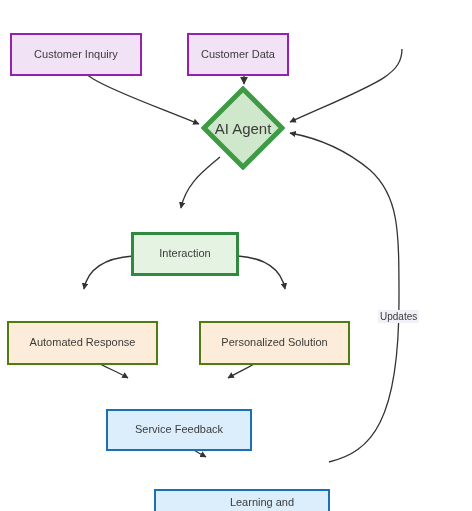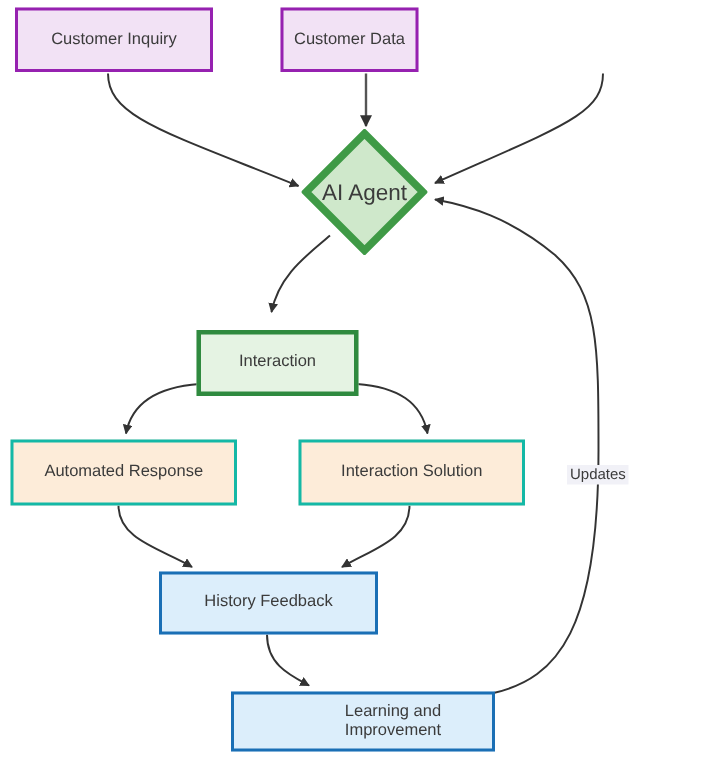--- a/index.html
+++ b/index.html
@@ -28,36 +28,37 @@
     position: absolute;
     box-sizing: border-box;
     display: flex;
     align-items: center;
     justify-content: center;
     text-align: center;
     font-size: 11px;
     color: #3b3b3b;
     line-height: 1.2;
     z-index: 2;
+    margin-top: 28px;
   }
   .node-label {
     display: block;
     padding: 0 4px;
   }
   .node.purple {
     background: #f2e2f5;
     border: 2px solid #9621b0;
   }
   .node.green {
     background: #e5f3e3;
     border: 3px solid #2f8a3f;
   }
   .node.orange {
     background: #fdecd9;
-    border: 2px solid #14b8a6;
+    border: 2px solid #4d7c0f;
   }
   .node.blue {
     background: #dceefb;
     border: 2px solid #1a6fb5;
   }
   .diamond-wrap {
     position: absolute;
     z-index: 2;
   }
   .diamond-shape {
@@ -119,46 +120,46 @@
 
     <path d="M 178 423 C 178 443, 193 450, 206 457" fill="none" stroke="#333333" stroke-width="1.3" marker-end="url(#arrow)"></path>
 
     <path d="M 329 462 C 372 452, 399 420, 399 300 C 399 230, 399 196, 370 170 C 340 145, 312 137, 290 133" fill="none" stroke="#333333" stroke-width="1.3" marker-end="url(#arrow)"></path>
   </svg>
 
   <div class="node purple" style="left:10px; top:5px; width:132px; height:43px;">
     <span class="node-label">Customer Inquiry</span>
   </div>
 
-  <div class="node purple" style="left:187px; top:5px; width:92px; height:43px;text-align:right;">
+  <div class="node purple" style="left:187px; top:5px; width:102px; height:43px;text-align:right;">
     <span class="node-label">Customer Data</span>
   </div>
 
 
   <div class="diamond-wrap" style="left:201px; top:86px; width:84px; height:84px;">
     <svg class="diamond-shape" viewBox="0 0 84 84" xmlns="http://www.w3.org/2000/svg">
       <polygon points="42,3 81,42 42,81 3,42" fill="#cfe8cb" stroke="#3f9a46" stroke-width="5"></polygon>
     </svg>
     <div class="diamond-text">AI Agent</div>
   </div>
 
-  <div class="node green" style="left:131px; top:220px; width:108px; height:44px;">
+  <div class="node green" style="left:131px; top:204px; width:108px; height:44px;">
     <span class="node-label">Interaction</span>
   </div>
 
   <div class="node orange" style="left:7px; top:293px; width:151px; height:44px;">
     <span class="node-label">Automated Response</span>
   </div>
 
   <div class="node orange" style="left:199px; top:293px; width:151px; height:44px;">
-    <span class="node-label">Interaction Solution</span>
+    <span class="node-label">Personalized Solution</span>
   </div>
 
   <div class="node blue" style="left:106px; top:381px; width:146px; height:42px;">
-    <span class="node-label">History Feedback</span>
+    <span class="node-label">Service Feedback</span>
   </div>
 
   <div class="node blue" style="left:154px; top:461px; width:176px; height:40px;padding-left:40px;">
     <span class="node-label">Learning and Improvement</span>
   </div>
 
   <div class="edge-label" style="left:378px; top:310px;">Updates</div>
 
 </div>
 

